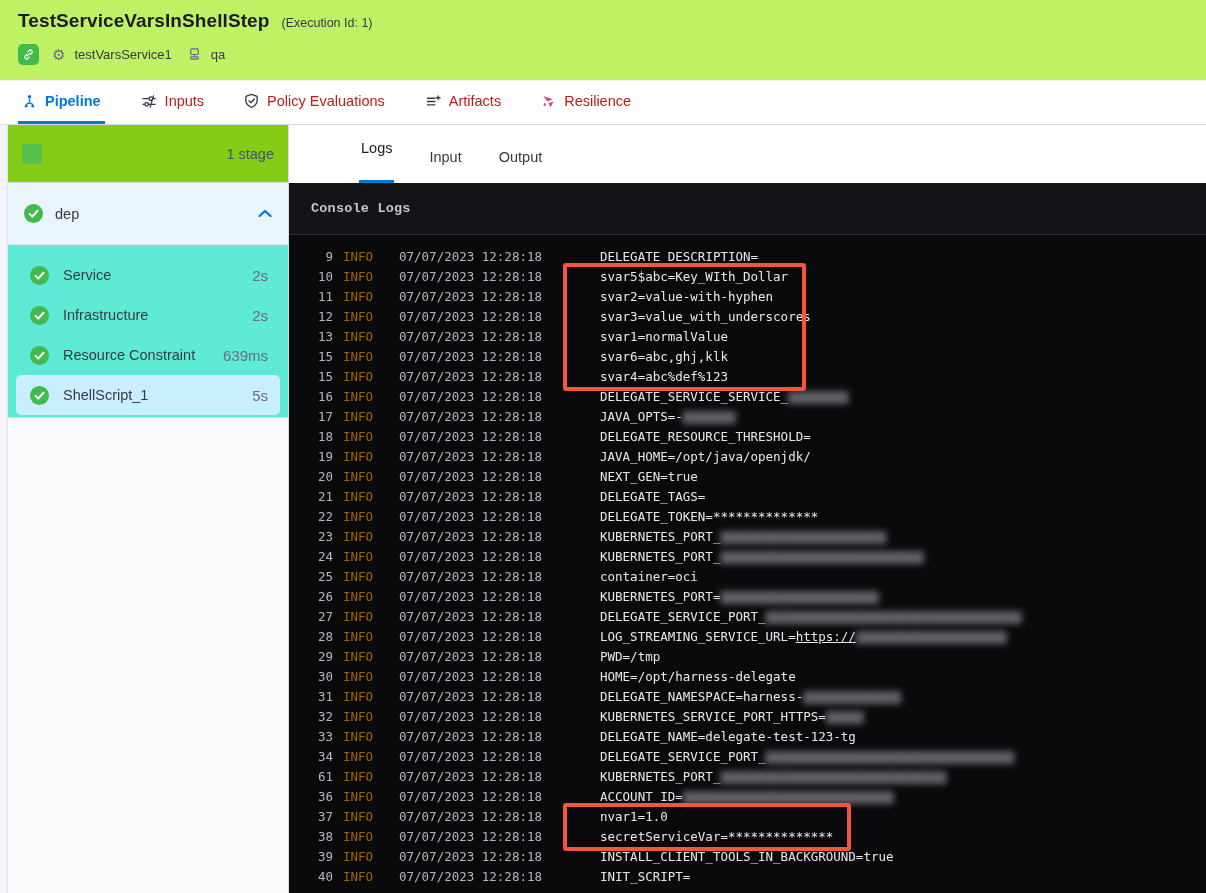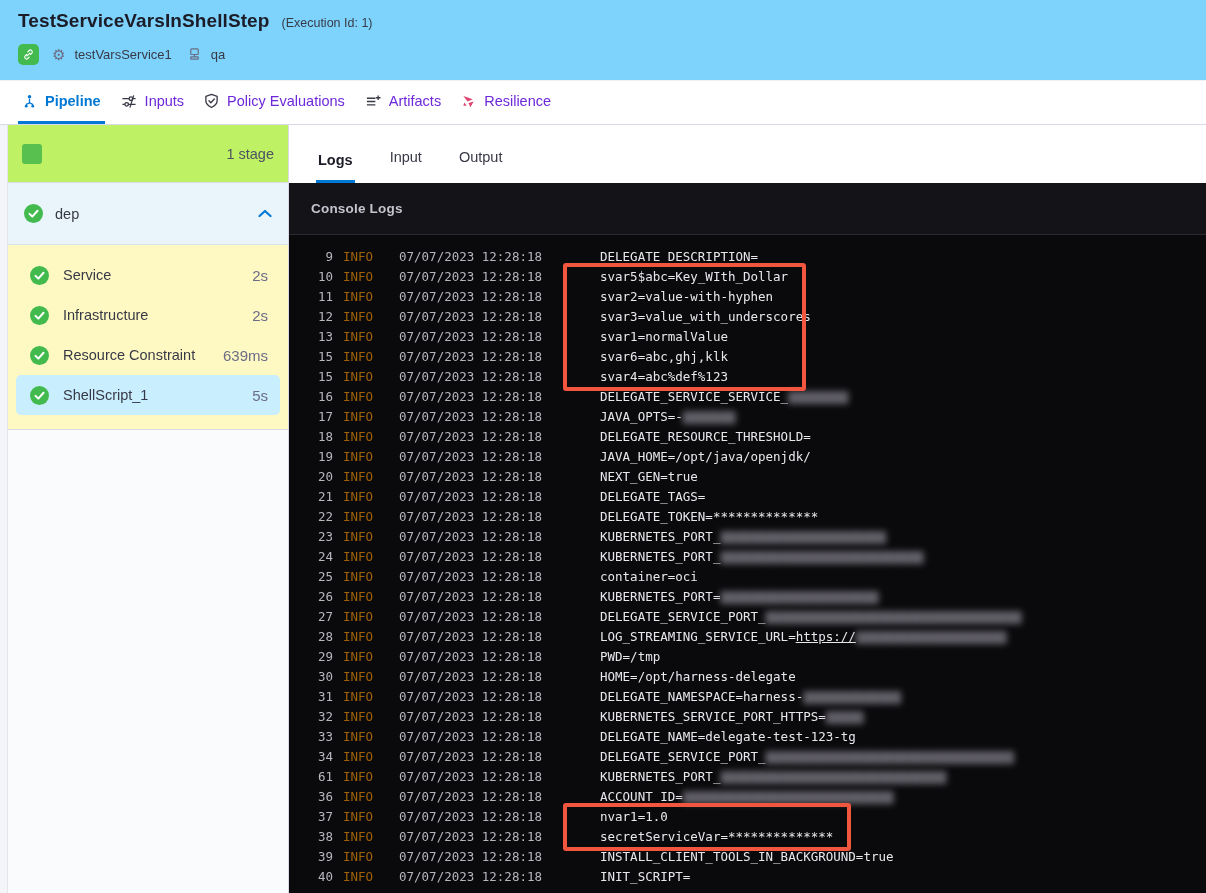--- a/index.html
+++ b/index.html
@@ -5,70 +5,70 @@
   * { box-sizing: border-box; }
   html,body { margin:0; padding:0; }
   body {
     width:1206px; height:893px; overflow:hidden;
     font-family:"Liberation Sans", sans-serif;
     background:#ffffff; color:#383946;
   }
   .page { width:1206px; height:893px; display:flex; flex-direction:column; }
 
   
-  .hdr { height:80px; background:#7dd3fc; padding:10px 18px 0 18px; flex:0 0 auto; }
+  .hdr { height:80px; background:#bef264; padding:10px 18px 0 18px; flex:0 0 auto; }
   .title-row { display:flex; align-items:baseline; gap:12px; }
   .title-row h1 { margin:0; font-size:19px; font-weight:bold; color:#1c1c28; letter-spacing:.1px; }
   .exec-id { font-size:12.5px; color:#383946; }
   .meta-row { display:flex; align-items:center; margin-top:12px; gap:9px; }
   .svc-badge { width:21px; height:21px; border-radius:5px; background:#42ba4d; display:inline-flex; align-items:center; justify-content:center; }
   .gear { font-size:15px; color:#6b6d85; margin-left:4px; line-height:1; }
   .meta-name { font-size:13px; color:#383946; }
   .env-ic { margin-left:6px; display:inline-flex; }
 
   
   .tabbar { height:45px; flex:0 0 auto; background:#fff; border-top:1px solid #f0f1f4; border-bottom:1px solid #d9dae5;
-            display:flex; align-items:stretch; padding-left:18px; gap:12px; }
-  .etab { display:flex; align-items:center; gap:8px; font-size:14.5px; color:#6d28d9;
+            display:flex; align-items:stretch; padding-left:18px; gap:32px; }
+  .etab { display:flex; align-items:center; gap:8px; font-size:14.5px; color:#b91c1c;
           border-bottom:3px solid transparent; padding:0 4px; cursor:pointer; }
   .etab .ticon { display:inline-flex; }
   .etab.active { color:#0278d5; font-weight:bold; border-bottom-color:#0278d5; }
 
   
   .body { flex:1; display:flex; min-height:0; }
 
   
   aside { width:289px; flex:0 0 auto; display:flex; min-height:0; }
   .rail { width:8px; background:#f4f5f8; border-right:1px solid #e4e5ec; }
   .side-main { flex:1; display:flex; flex-direction:column; border-right:1px solid #d9dae5; min-height:0; }
-  .stage-summary { height:58px; flex:0 0 auto; background:#bef264; border-bottom:1px solid #d9dae5;
+  .stage-summary { height:58px; flex:0 0 auto; background:#84cc16; border-bottom:1px solid #d9dae5;
                    display:flex; align-items:center; padding:0 14px; }
   .stage-sq { width:20px; height:20px; border-radius:3px; background:#57c04f; }
   .stage-count { margin-left:auto; font-size:14.5px; color:#4f5162; }
   .grp { height:62px; flex:0 0 auto; background:#e9f5fb; border-bottom:1px solid #d9e3ea;
          display:flex; align-items:center; padding:0 16px; cursor:pointer; }
   .grp-label { margin-left:12px; font-size:14.5px; color:#383946; }
   .chev { margin-left:auto; display:inline-flex; }
-  .steps { background:#fef9c3; border-bottom:1px solid #d9dae5; padding:10px 8px 14px 8px; flex:0 0 auto; }
+  .steps { background:#5eead4; border-bottom:1px solid #d9dae5; padding:10px 8px 2px 8px; flex:0 0 auto; }
   .step { height:40px; display:flex; align-items:center; padding:0 12px 0 14px; border-radius:5px; cursor:pointer; }
   .step.sel { background:#c9eefe; }
   .step-label { margin-left:14px; font-size:14.5px; color:#383946; }
   .step-dur { margin-left:auto; font-size:15px; color:#6b6d85; }
   .side-fill { flex:1; background:#fafbfc; }
   .ckc { flex:0 0 auto; display:inline-flex; }
 
   
   main { flex:1; display:flex; flex-direction:column; min-width:0; min-height:0; }
   .logtabs { height:58px; flex:0 0 auto; background:#fff; display:flex; align-items:flex-end; padding-left:27px; gap:33px; }
   .ltab { font-size:14.5px; color:#383946; padding:0 2px 15px 2px; border-bottom:3px solid transparent; cursor:pointer; }
-  .ltab.active { color:#1c1c28; font-weight:bold; border-bottom-color:#0278d5; padding-bottom:12px; }
+  .ltab.active { color:#1c1c28; font-weight:normal; border-bottom-color:#0278d5; padding-bottom:24px;margin-left:43px; }
 
   .console { flex:1; display:flex; flex-direction:column; background:#0a0a0c; min-height:0; }
   .chead { height:52px; flex:0 0 auto; background:#131318; border-bottom:1px solid #2a2a30;
-           display:flex; align-items:center; padding:0 22px; }
+           display:flex; align-items:center; padding:0 22px;font-family:Liberation Mono, monospace; }
   .chead span { color:#c6c3cd; font-weight:bold; font-size:13.5px; letter-spacing:.2px; }
   .clog { flex:1; position:relative; padding-top:12px; overflow:hidden;
           font-family:"DejaVu Sans Mono", monospace; font-size:12.5px; }
   .lrow { height:20px; line-height:20px; display:flex; padding-left:18px; white-space:pre; }
   .ln  { width:26px; text-align:right; color:#b9b6bf; flex:0 0 auto; }
   .lvl { width:56px; margin-left:10px; color:#a16207; flex:0 0 auto; }
   .ts  { width:176px; color:#b9b6bf; flex:0 0 auto; }
   .msg { color:#e9e7ec;padding-left:25px; }
   .redact { filter:blur(3px); color:#807d87; opacity:.75; }
   .lnk { text-decoration:underline; }

